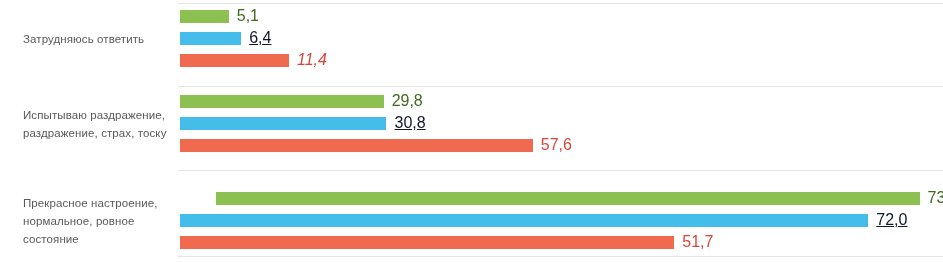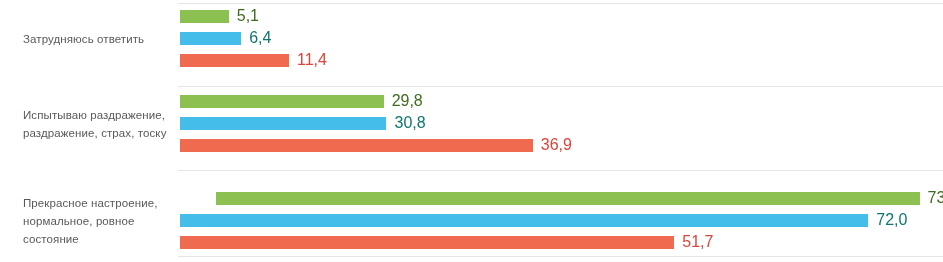--- a/index.html
+++ b/index.html
@@ -69,21 +69,21 @@
     position: absolute;
     top: -2px;
     font-size: 16px;
     line-height: 16px;
     white-space: nowrap;
   }
   .s0 .bar { background: #8cc152; }
   .s1 .bar { background: #45bdea; }
   .s2 .bar { background: #ef6a4e; }
   .s0 .bar-value { color: #3f6b1f; }
-  .s1 .bar-value { color: #0f766e; }
+  .s1 .bar-value { color: #0f172a; text-decoration: underline; }
   .s2 .bar-value { color: #d9453a; }
 </style>
 </head>
 <body>
 
 <div id="chart-root">
 
   <div class="gridlines">
       <div class="gridline" style="top: 3px;"></div>
       <div class="gridline" style="top: 86px;"></div>
@@ -97,37 +97,37 @@
         <div class="bar-row s0" style="top: 0px; right: 0px;">
           <div class="bar" style="width: 48.756px; background: rgb(140, 193, 82);"></div>
           <span class="bar-value" style="left: 56.756px;">5,1</span>
         </div>
         <div class="bar-row s1" style="top: 22px; right: 0px;">
           <div class="bar" style="width: 61.184px; background: rgb(69, 189, 234);"></div>
           <span class="bar-value" style="left: 69.184px;">6,4</span>
         </div>
         <div class="bar-row s2" style="top: 44px; right: 0px;">
           <div class="bar" style="width: 108.984px; background: rgb(239, 106, 78);"></div>
-          <span class="bar-value" style="left: 116.984px;">11,4</span>
+          <span class="bar-value" style="left: 116.984px; font-style: italic;">11,4</span>
         </div>
       </div>
       <div class="group" style="top: 95px; height: 57px;">
         <div class="cat-label" style="top: 10.5px;">Испытываю раздражение,
 раздражение,  страх, тоску</div>
         <div class="bar-row s0" style="top: 0px; right: 0px;">
           <div class="bar" style="width: 203.628px; background: rgb(140, 193, 82);"></div>
           <span class="bar-value" style="left: 211.628px;">29,8</span>
         </div>
         <div class="bar-row s1" style="top: 22px; right: 0px;">
           <div class="bar" style="width: 206.496px; background: rgb(69, 189, 234);"></div>
           <span class="bar-value" style="left: 214.496px;">30,8</span>
         </div>
         <div class="bar-row s2" style="top: 44px; right: 0px;">
           <div class="bar" style="width: 352.764px; background: rgb(239, 106, 78);"></div>
-          <span class="bar-value" style="left: 360.764px;">36,9</span>
+          <span class="bar-value" style="left: 360.764px;">57,6</span>
         </div>
       </div>
       <div class="group" style="top: 192px; height: 57px;">
         <div class="cat-label" style="top: 1.5px;">Прекрасное настроение,
 нормальное, ровное
 состояние</div>
         <div class="bar-row s0" style="top: 0px; right: 12px; margin-left: 36px;">
           <div class="bar" style="width: 703.616px; background: rgb(140, 193, 82);"></div>
           <span class="bar-value" style="left: 711.616px;">73,6</span>
         </div>

